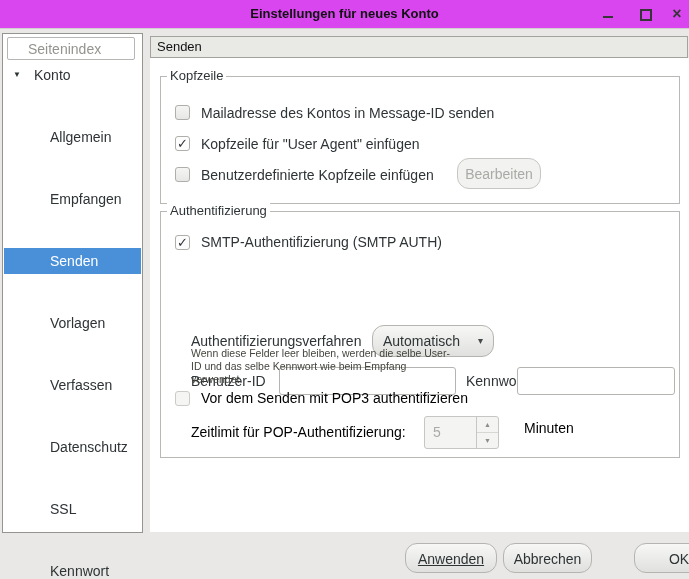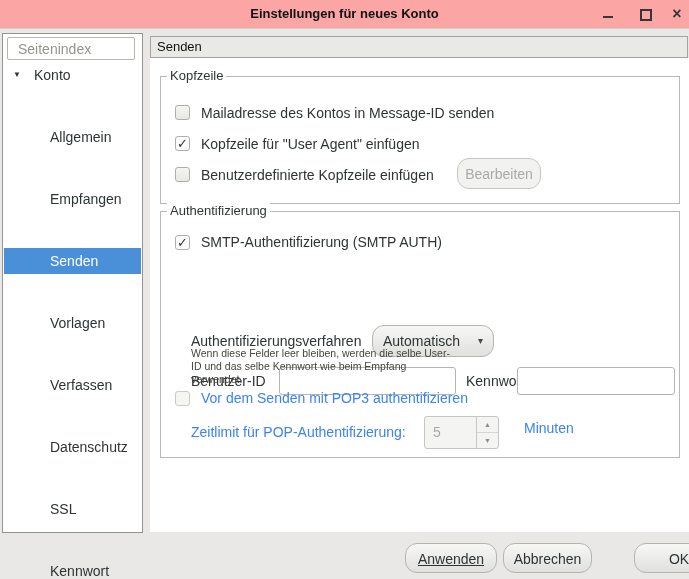--- a/index.html
+++ b/index.html
@@ -1,34 +1,34 @@
 <!DOCTYPE html>
 <html><head>
 <meta charset="utf-8">
 <style>
   html,body{margin:0;padding:0;}
   body{font-family:"Liberation Sans","DejaVu Sans",sans-serif;background:#555;}
   .window{position:relative;width:689px;height:579px;background:#e9e8e6;overflow:hidden;
           font-size:14px;color:#2e3436;}
   
-  .titlebar{position:absolute;left:0;top:0;width:689px;height:28px;background:#fca5a5;
+  .titlebar{position:absolute;left:0;top:0;width:689px;height:28px;background:#d946ef;
             border-bottom:1px solid #cfcfcb;}
   .title{position:absolute;left:0;top:0;width:100%;height:28px;line-height:28px;
          text-align:center;font-weight:bold;font-size:13px;color:#111;}
   .win-btn{position:absolute;top:0;height:28px;width:18px;cursor:default;}
   .win-btn-min{left:599px;} .win-btn-max{left:636px;} .win-btn-close{left:668px;}
   .min-bar{position:absolute;left:4px;top:16px;width:10px;height:2px;background:#363636;}
   .max-box{position:absolute;left:4px;top:9px;width:8px;height:8px;border:2px solid #363636;}
   .close-x{display:block;line-height:27px;text-align:center;font-size:16px;font-weight:bold;color:#363636;}
   
   .sidebar{position:absolute;left:2px;top:33px;width:141px;height:500px;background:#fff;
            border:1px solid #95958f;box-sizing:border-box;}
   .page-index{position:absolute;left:4px;top:3px;width:128px;height:23px;box-sizing:border-box;
               border:1px solid #b6b6b2;border-radius:2px;background:#fff;font-family:inherit;
-              font-size:14px;color:#2e3436;padding:0 10px;outline:none;}
+              font-size:14px;color:#2e3436;padding:0 20px;outline:none;}
   .page-index::placeholder{color:#94948f;opacity:1;}
   .tree{position:absolute;left:1px;top:28px;right:1px;}
   .tree-item{height:26px;display:flex;align-items:center;font-size:14px;cursor:default;}
   .tree-item.parent{padding-left:9px;}
   .tree-item.child{padding-left:46px;margin-top:36px;}
   .tree-item.selected{background:#4a90d9;color:#ffffff;}
   .expander{width:21px;font-size:8px;color:#2e3436;line-height:26px;}
   
   .header-bar{position:absolute;left:150px;top:36px;width:538px;height:22px;box-sizing:border-box;
               background:#e9e9e6;border:1px solid #a2a29e;line-height:20px;padding-left:6px;
@@ -38,21 +38,21 @@
   .group-kopfzeile{left:10px;top:18px;width:518px;height:126px;}
   .group-auth{left:10px;top:153px;width:518px;height:245px;}
   .legend{position:absolute;top:-9px;left:6px;background:#ffffff;padding:0 3px;font-size:13px;color:#2e3436;}
   
   .checkbox{position:absolute;width:15px;height:15px;box-sizing:border-box;border:1px solid #aeaeaa;
             border-radius:3px;background:linear-gradient(#f5f5f4,#e7e7e5);text-align:center;
             line-height:13px;font-size:13px;font-weight:bold;color:#2e3436;cursor:default;}
   .checkbox.checked{background:#fdfdfd;}
   .checkbox.disabled{border-color:#cbcbc7;background:#f5f5f3;}
   .lbl{position:absolute;font-size:14px;line-height:16px;white-space:nowrap;}
-  .lbl.disabled{color:#3b82f6;}
+  .lbl.disabled{color:#000000;}
   
   .btn{position:absolute;box-sizing:border-box;border:1px solid #b4b4b0;border-radius:12px;
        background:linear-gradient(#f7f7f6,#e0e0de);font-family:inherit;font-size:14px;
        color:#2e3436;text-align:center;cursor:default;}
   .btn.disabled{background:#f2f2f0;border-color:#c6c6c2;color:#a9a9a5;}
   
   .dropdown{left:211px;top:113px;width:122px;height:32px;line-height:30px;padding:0 10px;
             display:flex;align-items:center;justify-content:space-between;}
   .dd-arrow{font-size:10px;color:#45494c;}
   

